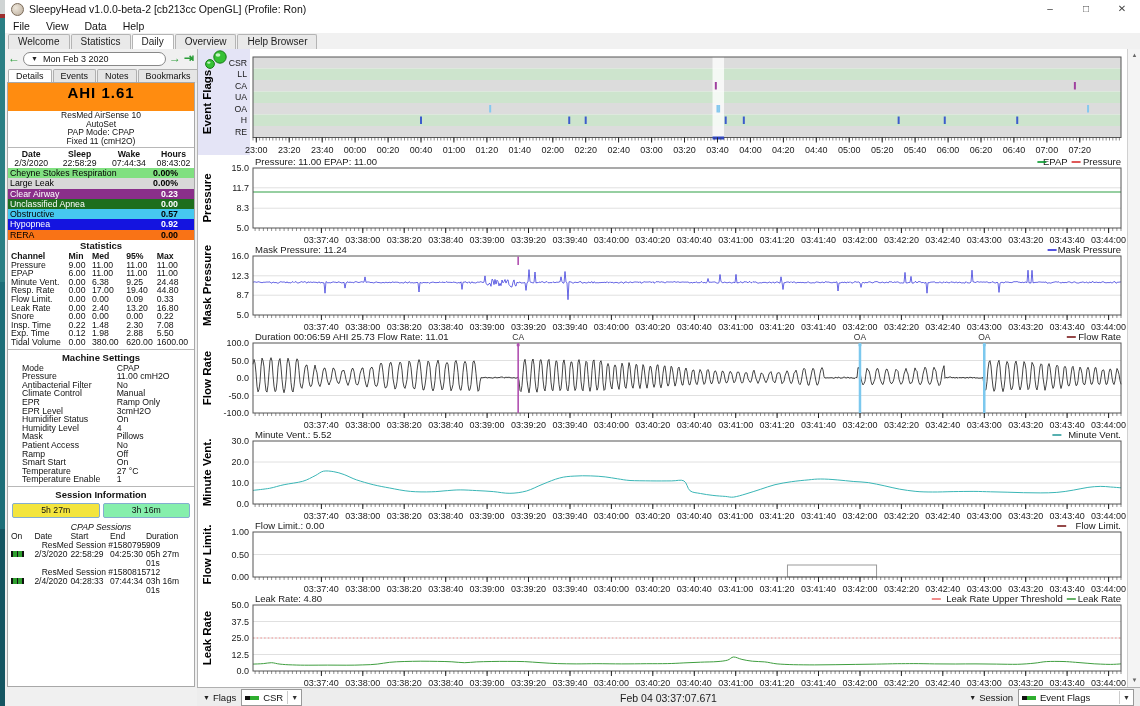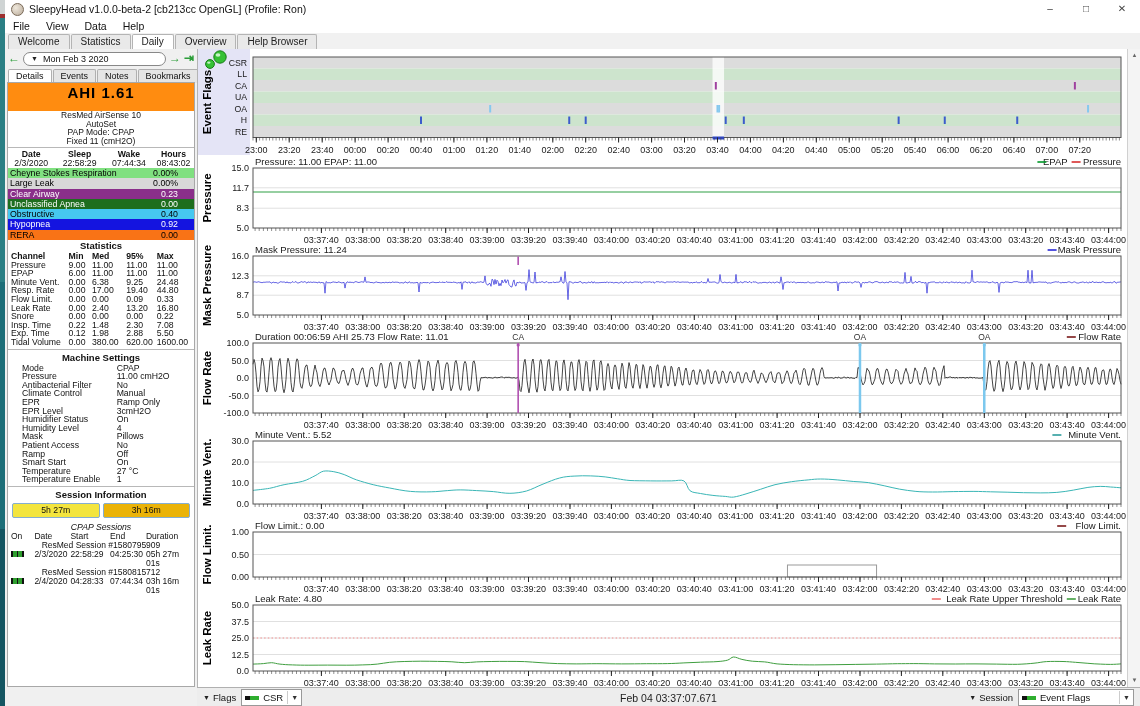--- a/index.html
+++ b/index.html
@@ -38,31 +38,31 @@
   .card{position:absolute;top:33px;left:2px;right:2px;bottom:19px;background:#fff;
     border:1px solid #a8a8a8;overflow:hidden;font-size:8.7px;}
   .ahi-banner{height:28px;background:#ff8c10;color:#000;font-weight:bold;font-size:15px;
     text-align:center;line-height:20px;letter-spacing:1px;}
   .info-line{text-align:center;font-size:8.5px;line-height:8.5px;}
   .divider{border-top:1px solid #b8b8b8;margin:2px 0;}
   .sleep-table{display:grid;grid-template-columns:25% 27% 26% 22%;text-align:center;line-height:9px;}
   .sleep-table .hd{font-weight:bold;}
   .event-row{display:flex;height:10.3px;line-height:10.3px;padding:0 2px;font-size:8.8px;}
   .event-row .lbl{flex:1;}
-  .event-row .val{font-weight:normal;padding-right:14px;}
+  .event-row .val{font-weight:bold;padding-right:14px;}
   .sec-title{text-align:center;font-weight:bold;font-size:9.5px;line-height:12px;}
   .stats-grid{display:grid;grid-template-columns:32% 13% 19% 17% 19%;line-height:8.6px;padding:0 3px;}
   .stats-grid .hd{font-weight:bold;}
   .totals-row{display:flex;line-height:9.5px;padding:0 3px;}
   .totals-row .lbl{font-weight:bold;width:106px;}
   .set-grid{display:grid;grid-template-columns:56% 44%;line-height:8.6px;padding:0 3px 0 14px;}
   .sess-btns{display:flex;gap:3px;padding:2px 4px;}
   .sbtn{flex:1;height:13px;line-height:12px;text-align:center;border:1px solid #85aed0;border-radius:2px;}
   .sbtn.b1{background:#f3e53e;}
-  .sbtn.b2{background:#eab308;}
+  .sbtn.b2{background:#86efac;}
   .cpap-sub{text-align:center;font-style:italic;line-height:10px;margin-top:2px;}
   .sess-grid{display:grid;grid-template-columns:13% 20% 22% 20% 25%;line-height:9px;padding:0 3px;font-size:8.5px;}
   .sess-grid .span-all{grid-column:1/-1;text-align:center;}
   .sess-icon{display:inline-block;width:13px;height:6px;margin-top:1px;
     background:linear-gradient(90deg,#111 0 18%,#2f9e2f 18% 45%,#111 45% 55%,#2f9e2f 55% 82%,#111 82% 100%);}
   
   #charts{position:absolute;left:197px;top:49px;width:930px;height:638px;background:#fff;border-left:1px solid #b4b4b4;}
   .chart{position:absolute;left:0;width:930px;background:#fff;border-bottom:1px solid #b4b4b4;}
   .chart svg{display:block;}
   
@@ -157,21 +157,21 @@
         <div class="event-row" style="background: rgb(138, 47, 138); color: rgb(255, 255, 255);">
           <span class="lbl">Clear Airway</span>
           <span class="val">0.23</span>
         </div>
         <div class="event-row" style="background: rgb(30, 110, 30); color: rgb(255, 255, 255);">
           <span class="lbl">Unclassified Apnea</span>
           <span class="val">0.00</span>
         </div>
         <div class="event-row" style="background: rgb(70, 200, 240); color: rgb(0, 0, 0);">
           <span class="lbl">Obstructive</span>
-          <span class="val">0.40</span>
+          <span class="val">0.57</span>
         </div>
         <div class="event-row" style="background: rgb(20, 20, 224); color: rgb(255, 255, 255);">
           <span class="lbl">Hypopnea</span>
           <span class="val">0.92</span>
         </div>
         <div class="event-row" style="background: #f97316; color: rgb(0, 0, 0);">
           <span class="lbl">RERA</span>
           <span class="val">0.00</span>
         </div>
       </div>

